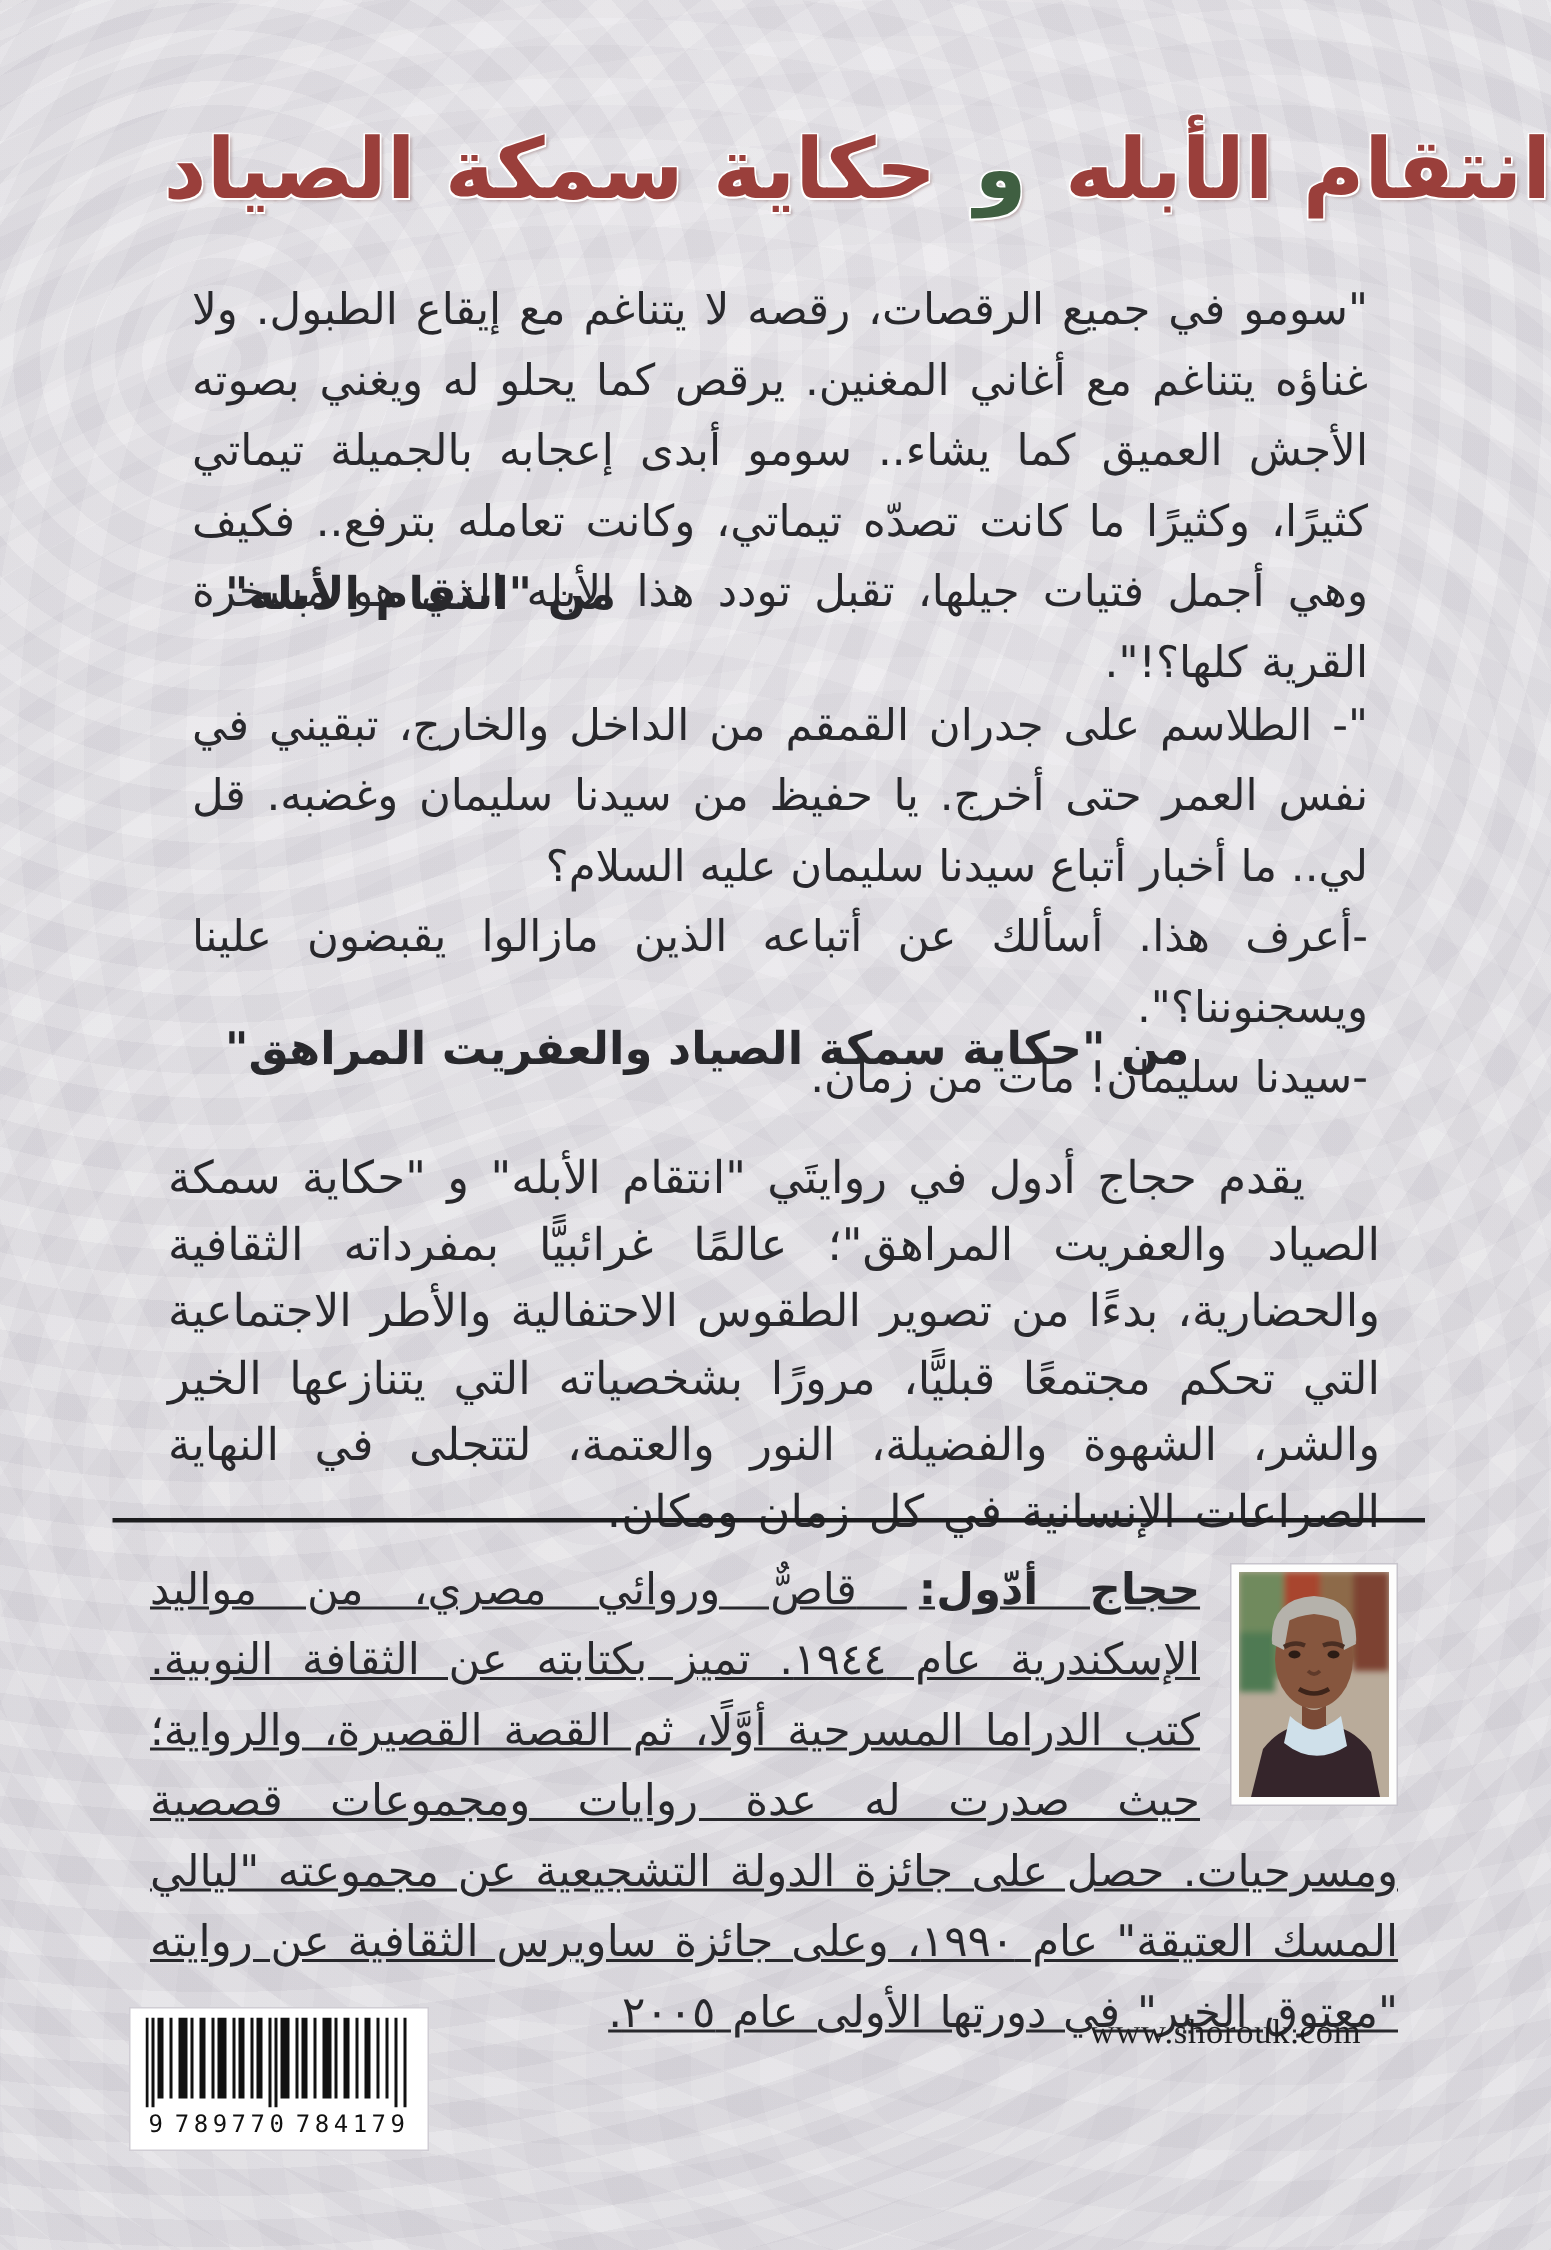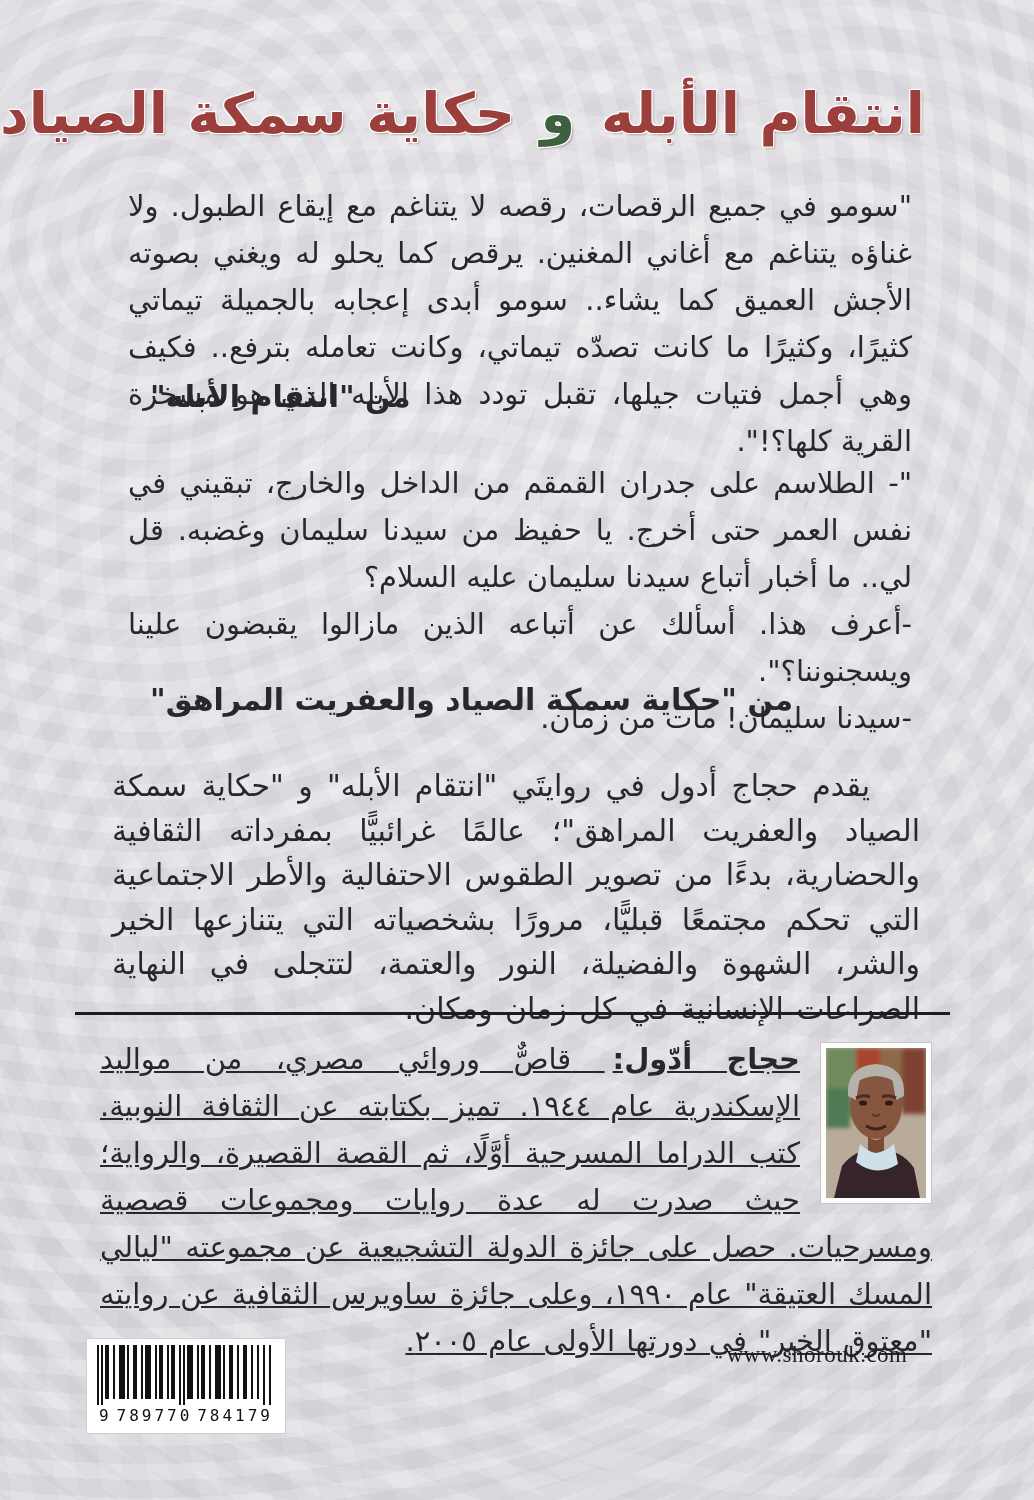--- a/index.html
+++ b/index.html
@@ -20,21 +20,21 @@
       repeating-radial-gradient(circle at 14% 16%, rgba(255,255,255,.14) 0 16px, rgba(199,196,205,.10) 16px 34px),
       repeating-radial-gradient(circle at 82% 34%, rgba(255,255,255,.12) 0 20px, rgba(201,198,207,.09) 20px 44px),
       repeating-radial-gradient(circle at 38% 66%, rgba(255,255,255,.12) 0 18px, rgba(199,196,205,.09) 18px 40px),
       repeating-radial-gradient(circle at 60% 92%, rgba(255,255,255,.10) 0 22px, rgba(201,198,207,.08) 22px 46px),
       radial-gradient(circle at 50% 20%, #e4e2e6, #d7d5da 75%);
   }
   .rtl{direction:rtl;unicode-bidi:embed;}
 
   .title{
     position:absolute;top:64px;left:0;right:0;margin:0;
-    text-align:left;direction:rtl;
+    text-align:right;direction:rtl;
     font-size:56px;line-height:100px;font-weight:bold;
     color:var(--accent-red);
     letter-spacing:-1px;
     text-shadow:0 0 3px #ffffff,1px 1px 0 #ffffff,-1px -1px 0 #ffffff,1px -1px 0 #ffffff,-1px 1px 0 #ffffff,2px 2px 2px rgba(90,40,40,.35);
   }
   .title .conj{color:var(--accent-green);padding:0 6px;}
 
   .excerpt{
     position:absolute;right:122px;left:128px;margin:0;
     font-size:29px;line-height:47px;

